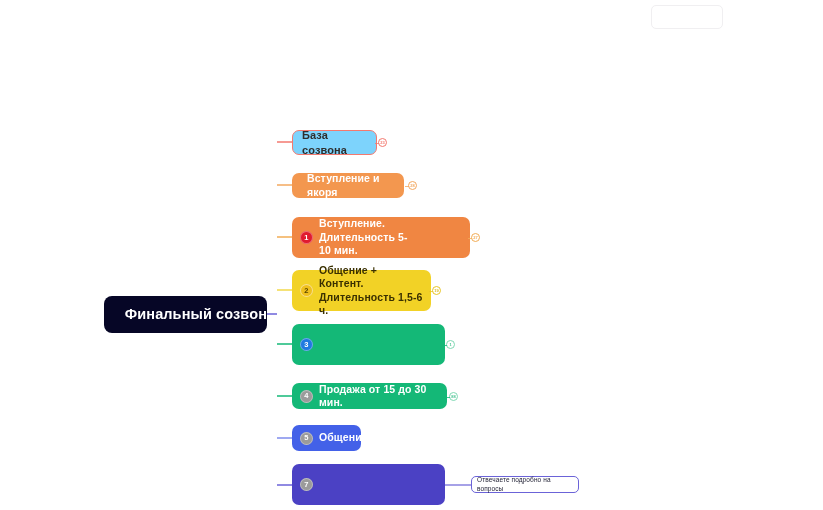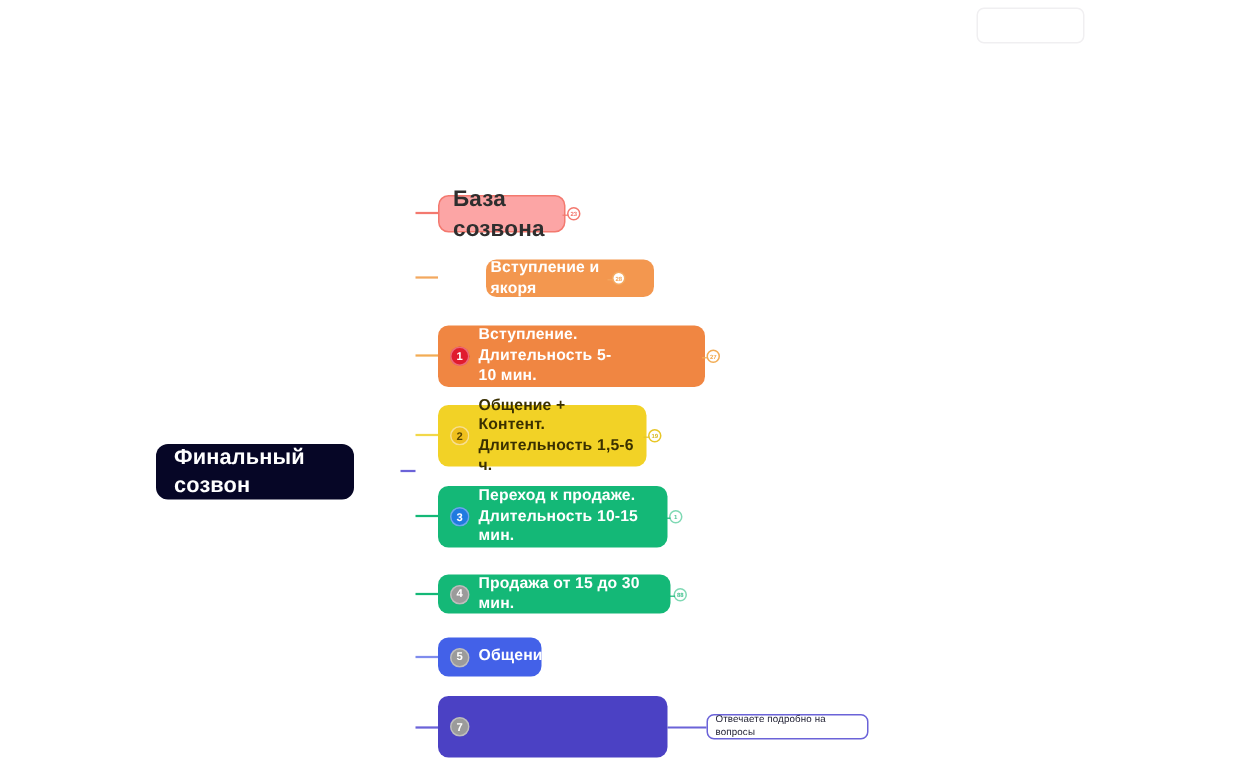--- a/index.html
+++ b/index.html
@@ -50,56 +50,55 @@
   }
   .node .txt {
     display: block;
     white-space: pre-line;
   }
 
   
   #root-node {
     left: 104px;
     top: 296px;
-    width: 132px;
+    width: 163px;
     height: 37px;
     background: #060626;
     border-radius: 8px;
     color: #ffffff;
     font-size: 14.5px;
     font-weight: 700;
-    justify-content: center;
-    padding: 12px;
+    justify-content: flex-end;
+    padding: 0;
   }
 
   
   #node-baza {
     left: 292px;
     top: 130px;
     width: 85px;
     height: 25px;
-    background: #fca5a5;
+    background: #7dd3fc;
     border: 1.6px solid #f3796f;
     color: #2e2e2e;
-    font-size: 15px;
+    font-size: 11px;
     font-weight: 700;
     padding: 0 9px;
   }
 
   #node-vstuplenie-yakorya {
     left: 292px;
     top: 173px;
     width: 112px;
     height: 25px;
     background: #f3974f;
     color: #ffffff;
     font-size: 10.5px;
     font-weight: 700;
-    padding: 0 3px;
-    margin-left: 32px;
+    padding: 0 15px;
   }
 
   #node-1 {
     left: 292px;
     top: 217px;
     width: 178px;
     height: 41px;
     background: #f08642;
     color: #ffffff;
     font-size: 10.5px;
@@ -307,22 +306,20 @@
     <span class="badge badge-yellow">2</span>
     <span class="txt">Общение + Контент.
 Длительность 1,5-6 ч.</span>
   </div>
   <div class="handle" style="left:432px; top:286px; color:#e8c627; border:1.2px solid #e8c627;">
     <span style="font-size:4px; color:#d9b91f;">19</span>
   </div>
 
   <div class="node" id="node-3">
     <span class="badge badge-blue">3</span>
-    <span class="txt">Переход к продаже.
-Длительность 10-15 мин.</span>
   </div>
   <div class="handle" style="left:446px; top:340px; color:#14b877; border:1.2px solid #7fd9b4;">
     <span style="font-size:4px; color:#49c392;">1</span>
   </div>
 
   <div class="node" id="node-4">
     <span class="badge badge-gray">4</span>
     <span class="txt">Продажа от 15 до 30 мин.</span>
   </div>
   <div class="handle" style="left:449px; top:392px; color:#14b877; border:1.2px solid #7fd9b4;">

